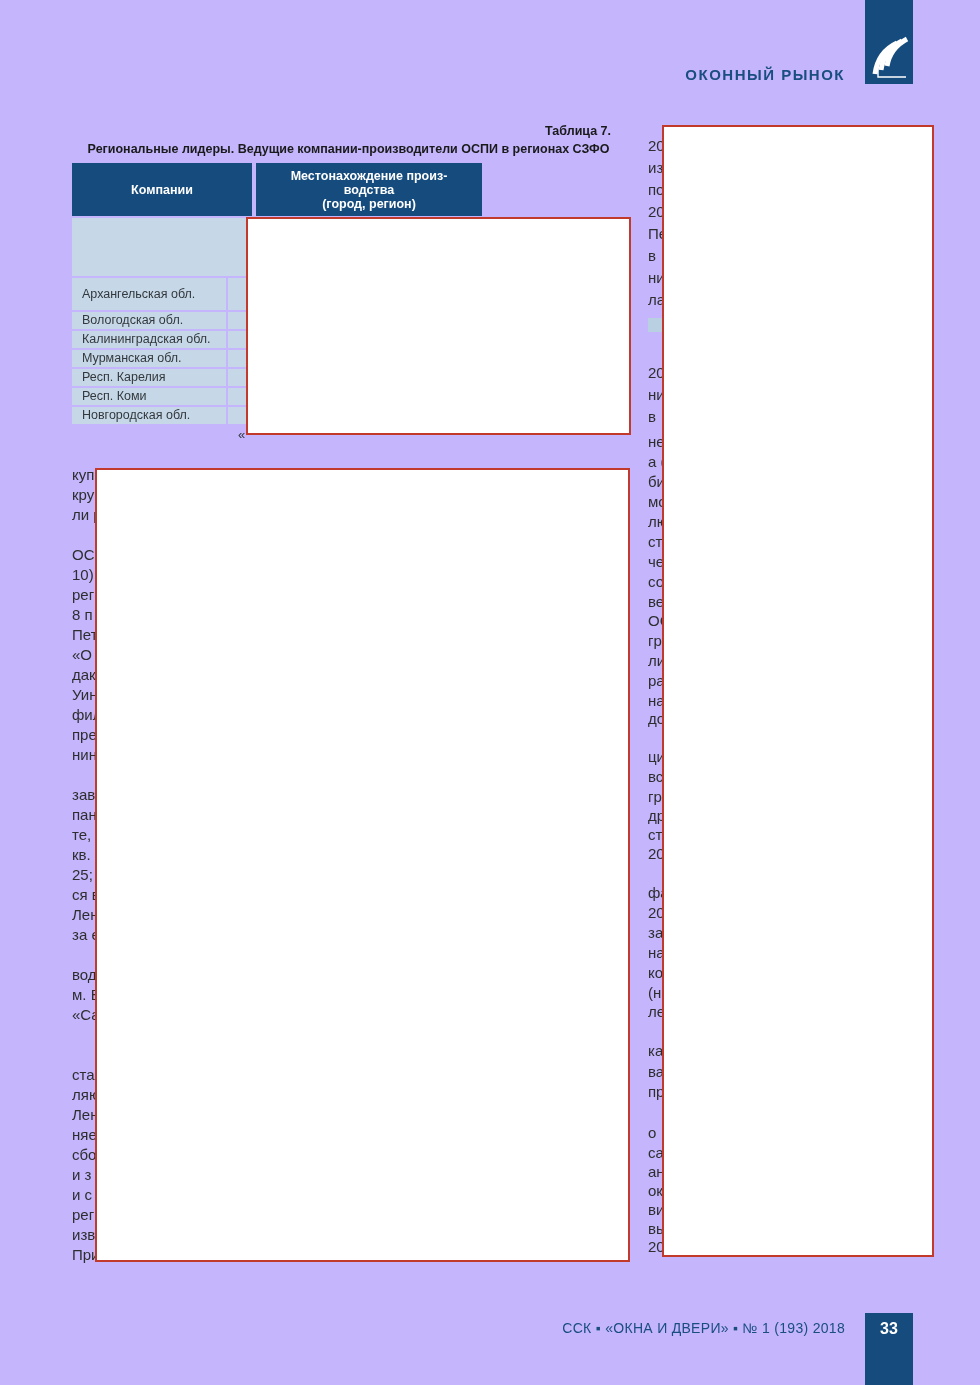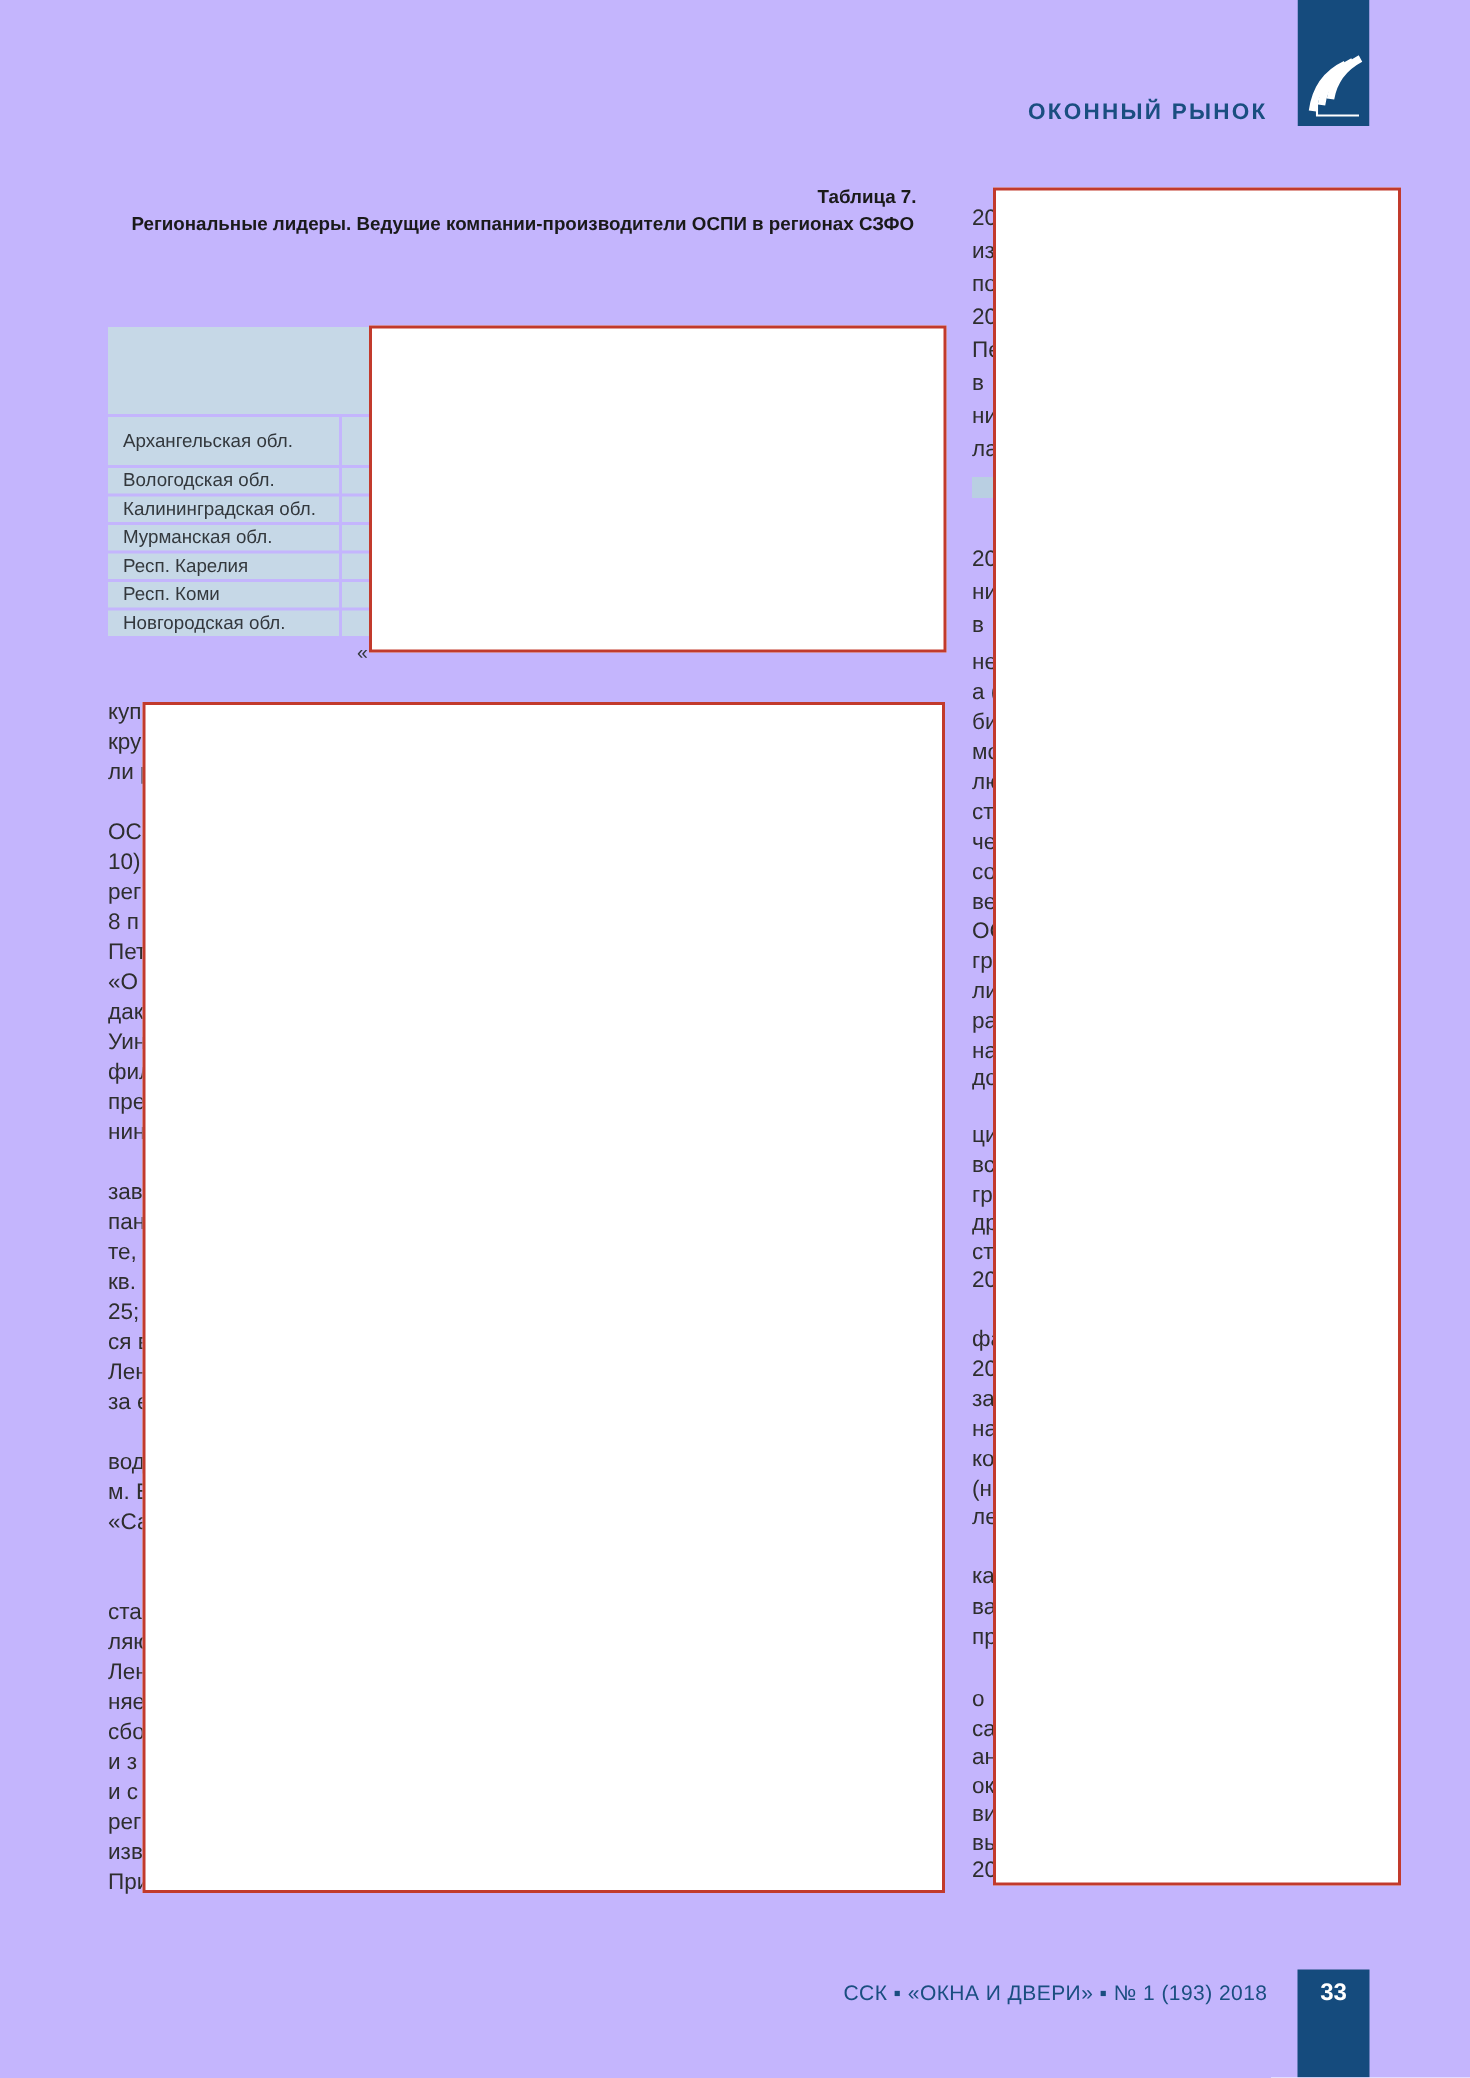--- a/index.html
+++ b/index.html
@@ -97,20 +97,24 @@
         <path d="M13 64 L13 77 L41 77" fill="none" stroke="#fff" stroke-width="1.4"></path>
       </svg>
     </span>
   </div>
 
   <div class="tbl-caption">Таблица 7.</div>
   <div class="tbl-title">Региональные лидеры. Ведущие компании-производители ОСПИ в регионах СЗФО</div>
 
   <div class="rtable">
     <div class="thead">
+        <div class="th c1">Компании</div>
+        <div class="th c2">Местонахождение произ-
+водства
+(город, регион)</div>
       </div>
     <div class="tbody">
         <div class="tr r0">
           <div class="td-strip"></div>
         </div>
         <div class="tr r1">
           <div class="td-region">Архангельская обл.</div>
           <div class="td-strip"></div>
         </div>
         <div class="tr r2">

